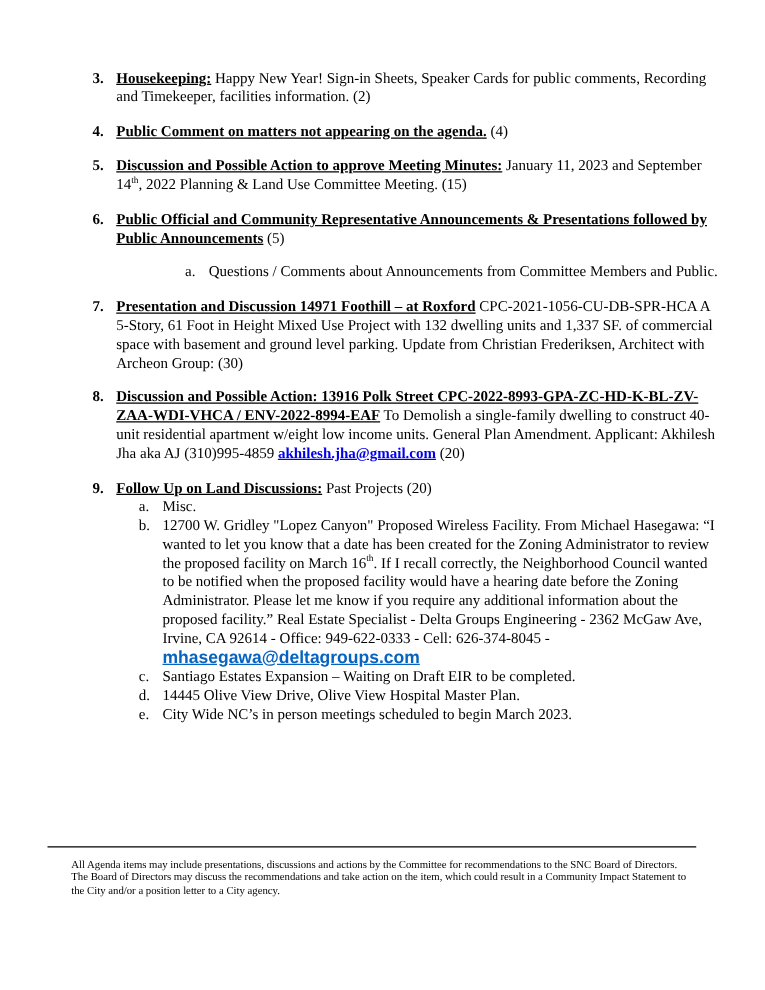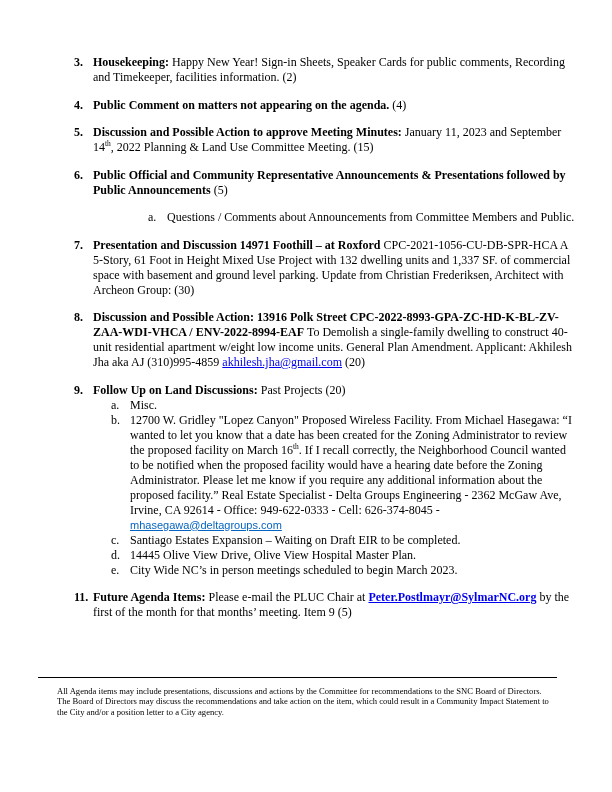--- a/index.html
+++ b/index.html
@@ -23,25 +23,25 @@
   }
   .item { display: flex; margin-bottom: 12.5px; }
   .num { flex: 0 0 19px; font-weight: bold; }
   .ibody { flex: 1; min-width: 0; }
   .subs { }
   .subs.gap { margin-top: 12.5px; }
   .sub-row { display: flex; margin-left: 18px; }
   .subs.deep .sub-row { margin-left: 55px; }
   .letter { flex: 0 0 19px; }
   .sub-text { flex: 1; min-width: 0; }
-  .b { font-weight: bold; }
-  .lnk { text-decoration: underline; cursor: pointer; }
+  .b { font-weight: bold; text-decoration: underline; }
+  .lnk { text-decoration: underline; cursor: pointer; font-weight: bold; }
   .lnk-blue { color: #0000ee; }
   .lnk-light { color: #0563c1; }
-  .sans { font-family: "Liberation Sans", sans-serif; font-size: 11px; }
+  .sans { font-family: "Liberation Sans", sans-serif; font-size: 14px; }
   sup { vertical-align: super; font-size: 7.5px; line-height: 0; text-align: right; }
   .footnote-rule {
     position: absolute;
     left: 38px;
     top: 677px;
     width: 519px;
     height: 1.4px;
     background: #000000;
   }
   .footer {
@@ -121,22 +121,16 @@
               <span class="letter">d.</span>
               <div class="sub-text"><span>14445 Olive View Drive, Olive View Hospital Master Plan.</span></div>
             </div>
             <div class="sub-row">
               <span class="letter">e.</span>
               <div class="sub-text"><span>City Wide NC’s in person meetings scheduled to begin March 2023.</span></div>
             </div>
           </div>
         </div>
       </div>
-      <div class="item">
-        <span class="num">11.</span>
-        <div class="ibody">
-          <div class="para"><span class="b">Future Agenda Items:</span><span> Please e-mail the PLUC Chair at </span><a class="lnk lnk-blue b">Peter.Postlmayr@SylmarNC.org</a><span> by the first of the month for that months’ meeting. Item 9 (5)</span></div>
-        </div>
-      </div>
     </div>
   <div class="footnote-rule"></div>
   <div class="footer">All Agenda items may include presentations, discussions and actions by the Committee for recommendations to the SNC Board of Directors. The Board of Directors may discuss the recommendations and take action on the item, which could result in a Community Impact Statement to the City and/or a position letter to a City agency.</div>
 </div>
 
 </body></html>

